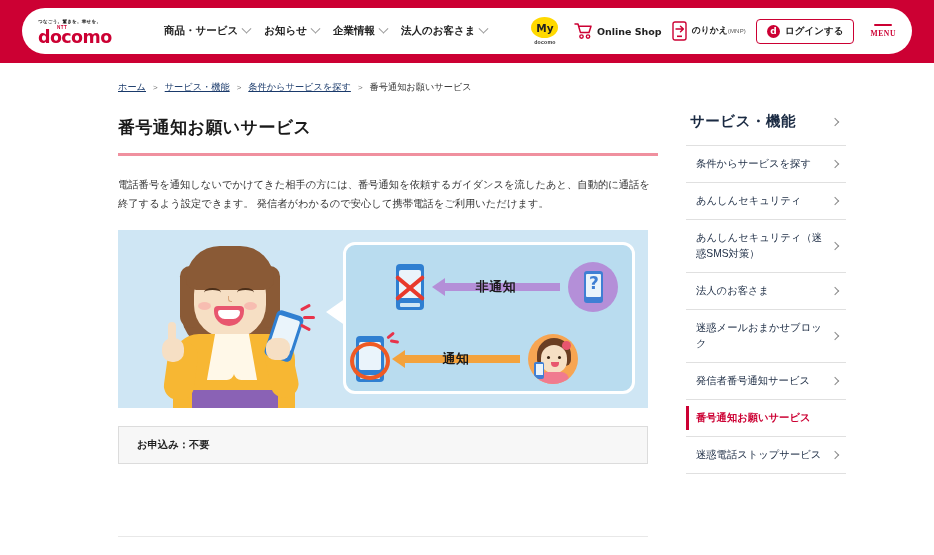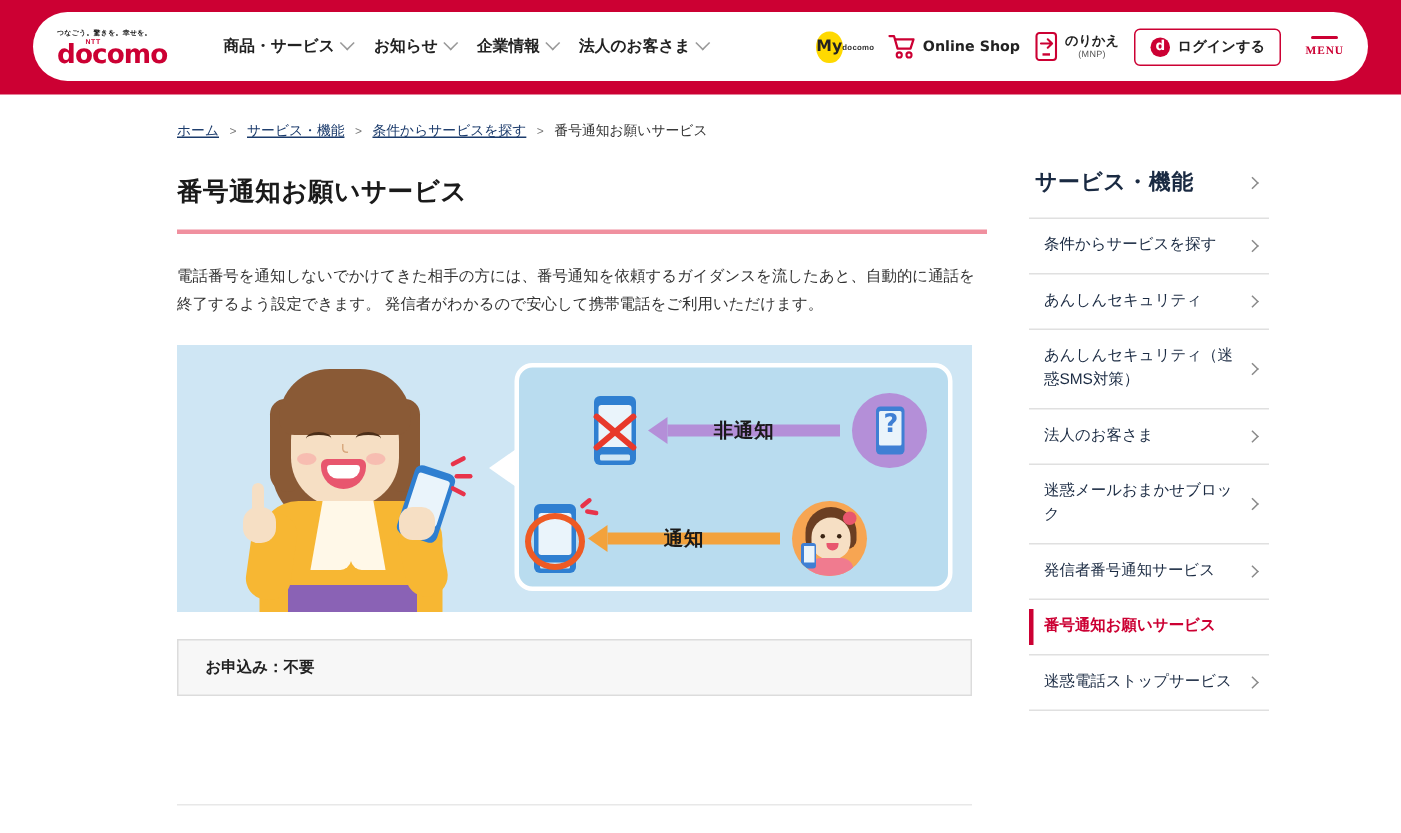--- a/index.html
+++ b/index.html
@@ -65,21 +65,21 @@
     font-weight: bold;
     color: #cc0033;
     letter-spacing: -0.6px;
     font-family: "DejaVu Sans", sans-serif;
   }
 
   
   .main-nav {
     display: flex;
     align-items: center;
-    margin-left: 7px;
+    margin-left: 22px;
     gap: 14px;
     flex: none;
   }
   .nav-item {
     display: flex;
     align-items: center;
     gap: 5px;
     font-size: 10.5px;
     font-weight: bold;
     color: #222222;
@@ -96,21 +96,21 @@
 
   
   .header-utils {
     display: flex;
     align-items: center;
     margin-left: auto;
     gap: 10px;
   }
   .my-docomo {
     display: flex;
-    flex-direction: row;
+    flex-direction: column;
     align-items: center;
     cursor: pointer;
     width: 38px;
   }
   .my-badge {
     width: 27px; height: 21px;
     background: #ffd900;
     border-radius: 50%;
     display: flex;
     align-items: center;
@@ -139,21 +139,21 @@
     color: #222;
     white-space: nowrap;
     font-family: "DejaVu Sans", sans-serif;
   }
   .mnp-block {
     display: flex;
     align-items: center;
     gap: 4px;
     cursor: pointer;
   }
-  .mnp-text { display: flex; flex-direction: column; align-items: center; }
+  .mnp-text { display: flex; flex-direction: row; align-items: center; }
   .mnp-main {
     font-size: 8.8px;
     font-weight: bold;
     color: #222;
     white-space: nowrap;
   }
   .mnp-sub {
     font-size: 6px;
     color: #555;
     letter-spacing: .2px;

